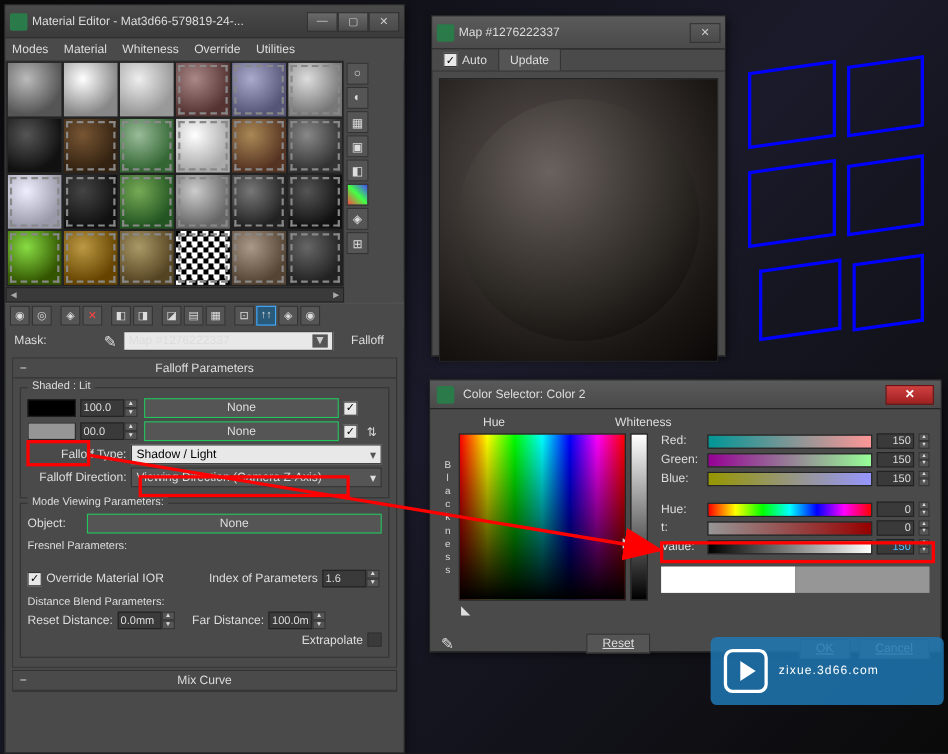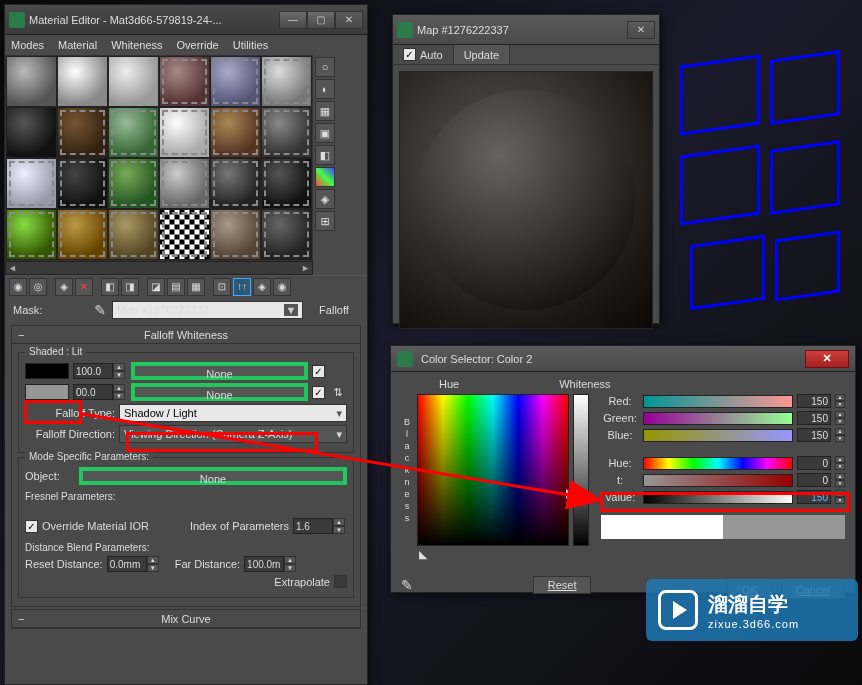--- a/index.html
+++ b/index.html
@@ -42,21 +42,21 @@
 .rollout-body{background:#4a4a4a;padding:4px 6px}
 .group-box{border:1px solid #333;margin:4px 0;padding:6px;position:relative}
 .group-label{position:absolute;top:-7px;left:6px;background:#4a4a4a;padding:0 4px;font-size:10px}
 
 .param-row{display:flex;align-items:center;gap:4px;margin:3px 0}
 .color-swatch{width:44px;height:16px;border:1px solid #222}
 .spinner{display:flex;width:54px}
 .spinner input{width:40px;height:16px;background:#3a3a3a;border:1px solid #222;color:#ddd;font-size:10px;padding:0 2px}
 .spinner-btns{display:flex;flex-direction:column}
 .spinner-btn{width:12px;height:8px;background:#555;border:1px solid #333;font-size:6px;line-height:6px;text-align:center}
-.none-btn{flex:1;height:18px;background:#555;border:4px solid #22c55e;text-align:center;line-height:16px}
+.none-btn{flex:1;height:18px;background:#555;border:1px solid #22c55e;text-align:center;line-height:16px}
 .checkbox{width:13px;height:13px;background:#e8e8e8;border:1px solid #333;display:flex;align-items:center;justify-content:center;color:#000;font-size:10px}
 .dropdown-wide{flex:1;height:18px;background:#e8e8e8;color:#000;border:1px solid #333;padding:0 4px;display:flex;align-items:center;justify-content:space-between}
 .label-right{text-align:right;width:90px}
 
 .hl-red{position:absolute;border:3px solid #ff0000;pointer-events:none}
 
 
 .map-window{position:absolute;left:392px;top:14px;width:268px;height:310px;background:#4a4a4a;border:1px solid #222;box-shadow:2px 2px 8px rgba(0,0,0,.6)}
 .map-window .titlebar{background:linear-gradient(#5a5a5a,#4a4a4a)}
 .map-tabs{display:flex;height:20px;border-bottom:1px solid #333}
@@ -72,21 +72,21 @@
 .cs-body{padding:6px 10px}
 .cs-labels{display:flex;gap:100px;margin-left:38px;margin-bottom:4px}
 .cs-main{display:flex;gap:4px}
 .blackness-col{width:12px;display:flex;flex-direction:column;align-items:center;justify-content:center;gap:2px}
 .blackness-col span{font-size:9px}
 .hue-field{width:152px;height:152px;background:linear-gradient(to bottom,transparent,#000),linear-gradient(to right,#f00,#ff0,#0f0,#0ff,#00f,#f0f,#f00);border:1px solid #222;position:relative}
 .whiteness-bar{width:16px;height:152px;background:linear-gradient(#fff,#000);border:1px solid #222;position:relative}
 .whiteness-bar .tri{position:absolute;left:-8px;top:94px;width:0;height:0;border-top:5px solid transparent;border-bottom:5px solid transparent;border-left:7px solid #ccc}
 .sliders-col{flex:1;display:flex;flex-direction:column;gap:3px;margin-left:8px}
 .slider-row{display:flex;align-items:center;gap:4px}
-.slider-row .lbl{width:38px;text-align:center}
+.slider-row .lbl{width:38px;text-align:left}
 .gradient-bar{flex:1;height:13px;border:1px solid #222}
 .value-input{width:34px;height:14px;background:#3a3a3a;border:1px solid #222;color:#ddd;font-size:10px;text-align:right;padding-right:2px}
 .value-input.blue{color:#5bf}
 .spin-col{display:flex;flex-direction:column}
 .spin-sm{width:10px;height:7px;background:#555;border:1px solid #333;font-size:5px;line-height:5px;text-align:center}
 .result-swatch{display:flex;margin-top:8px}
 .result-swatch div{height:24px}
 .cs-buttons{display:flex;gap:8px;margin-top:10px}
 .cs-btn{padding:2px 14px;background:#555;border:1px solid #333;text-decoration:underline}
 .cs-bottom{display:flex;align-items:center;justify-content:space-between;padding:4px 10px}
@@ -203,21 +203,21 @@
     <div class="mask-dropdown">
       <span>Map #1276222337</span>
         <span class="arrow">▼</span>
     </div>
     <span style="width:50px;text-align:center">Falloff</span>
   </div>
 
   <div class="rollout">
     <div class="rollout-header">
       <span class="minus">−</span>
-      <span>Falloff Whiteness</span>
+      <span>Falloff Parameters</span>
     </div>
     <div class="rollout-body">
       <div class="group-box">
         <div class="group-label">Shaded : Lit</div>
 
         <div class="param-row">
           <div class="color-swatch" style="background:#000"></div>
           <div class="spinner">
             <input value="100.0" style="">
             <div class="spinner-btns">
@@ -254,21 +254,21 @@
         <div class="param-row">
           <span class="label-right">Falloff Direction:</span>
           <div class="dropdown-wide" style="background:#555;color:#ccc">
             <span>Viewing Direction (Camera Z-Axis)</span>
               <span>▾</span>
           </div>
         </div>
       </div>
 
       <div class="group-box">
-        <div class="group-label">Mode Specific Parameters:</div>
+        <div class="group-label">Mode Viewing Parameters:</div>
         <div class="param-row">
           <span style="width:50px">Object:</span>
           <div class="none-btn">None</div>
         </div>
         <div style="font-size:10px;margin:6px 0 16px">Fresnel Parameters:</div>
         <div class="param-row">
           <div class="checkbox">✓</div>
           <span>Override Material IOR</span>
           <span style="margin-left:auto">Index of Parameters</span>
           <div class="spinner">
@@ -450,16 +450,15 @@
       <marker id="ah" markerWidth="12" markerHeight="10" refX="11" refY="5" orient="auto">
         <polygon points="0 0, 12 5, 0 10" fill="#ff0000"></polygon>
       </marker>
     </defs>
   <line x1="82" y1="414" x2="600" y2="500" stroke="#ff0000" stroke-width="3" marker-end="url(#ah)"></line>
 </svg>
 
 <div class="watermark">
   <div class="play"></div>
   <div class="watermark-text">
-    <span class="cn">溜溜自学</span>
     <span class="en">zixue.3d66.com</span>
   </div>
 </div>
 
 </body></html>

